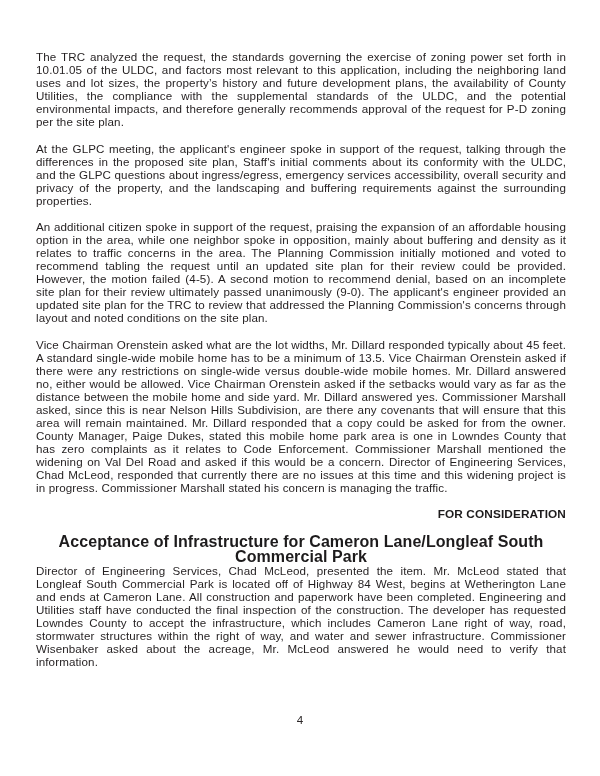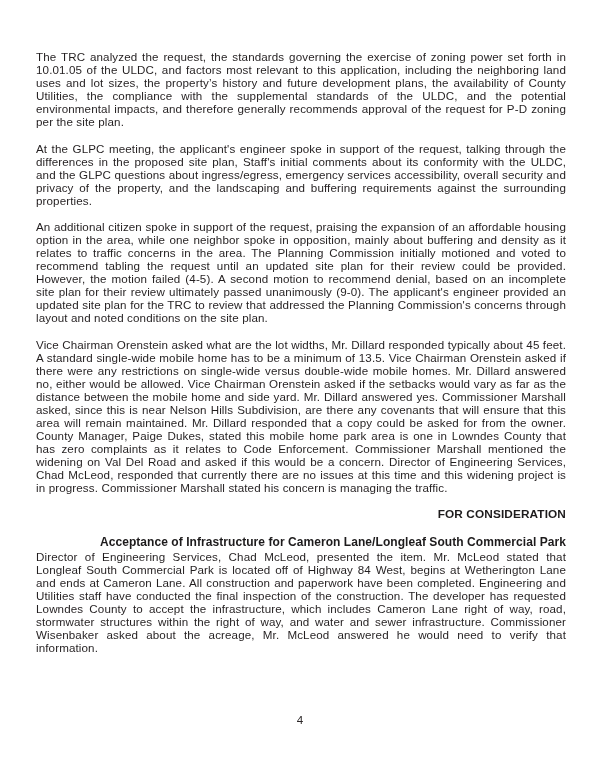--- a/index.html
+++ b/index.html
@@ -43,24 +43,24 @@
     margin: 0 0 13.5px 0;
     font-size: 11.8px;
     line-height: 14.55px;
     font-weight: bold;
     text-align: right;
     color: #1d1b1c;
     letter-spacing: 0.01em;
   }
   h3.item-heading {
     margin: 0 0 0 0;
-    font-size: 12px;
+    font-size: 16px;
     line-height: 14.55px;
     font-weight: bold;
-    text-align: right;
+    text-align: center;
     color: #1d1b1c;
     letter-spacing: 0.005em;
   }
   .item-block p.body-para {
     margin-bottom: 0;
   }
   .page-number {
     position: absolute;
     left: 0;
     right: 0;

